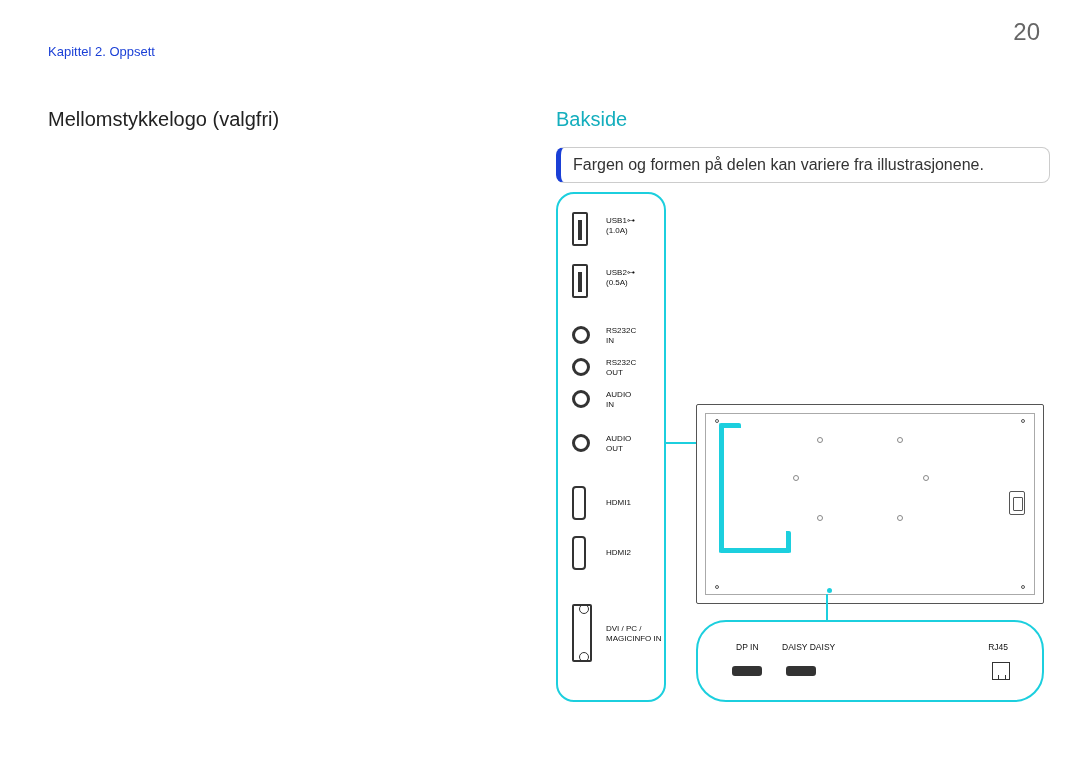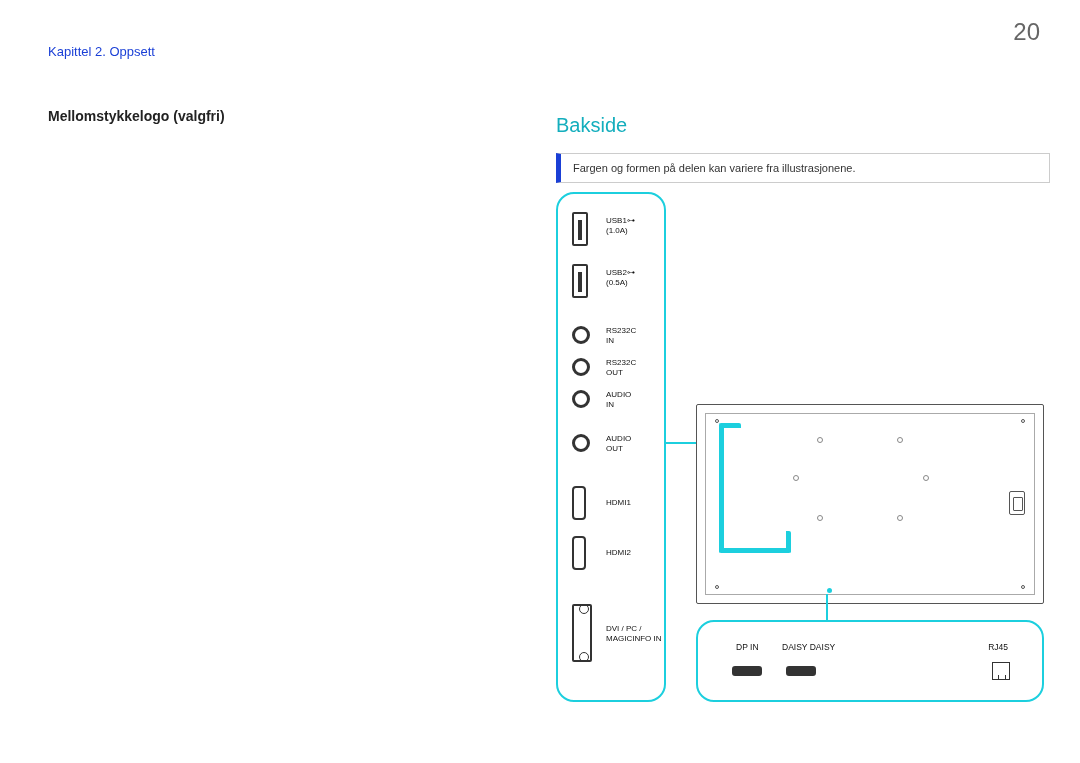--- a/index.html
+++ b/index.html
@@ -27,48 +27,47 @@
     color: #1a3fd6;
     font-weight: 400;
   }
   .section-left {
     position: absolute;
     top: 108px;
     left: 48px;
     width: 460px;
   }
   .subheading {
-    font-size: 14px;
-    font-weight: 700;
+    font-size: 20px;
+    font-weight: 400;
     margin-bottom: 14px;
   }
   .bodytext {
     font-size: 12.5px;
     color: #333;
     line-height: 1.5;
   }
   .section-right {
     position: absolute;
     top: 108px;
     left: 556px;
     width: 494px;
-    margin-top: 6px;
   }
   .h2-teal {
     font-size: 20px;
     color: #14aebd;
     font-weight: 500;
     margin-bottom: 16px;
   }
   .info-bar {
     border: 1px solid #ccc;
     border-left: 5px solid #1a3fd6;
-    border-radius: 0;
+    border-radius: 8px;
     padding: 8px 12px;
-    font-size: 11px;
+    font-size: 16px;
     color: #333;
     margin-bottom: 18px;
   }
 
   
   .diagram {
     position: absolute;
     top: 192px;
     left: 556px;
     width: 494px;
@@ -187,21 +186,21 @@
   }
 
   
   .bottom-bar {
     position: absolute;
     top: 428px;
     left: 140px;
     width: 348px;
     height: 82px;
     border: 2.5px solid #1ccfde;
-    border-radius: 18px;
+    border-radius: 30px;
     background: #fff;
   }
   .bb-label {
     position: absolute;
     top: 20px;
     font-size: 8.5px;
     color: #111;
   }
   .dp-port{
     position:absolute;

